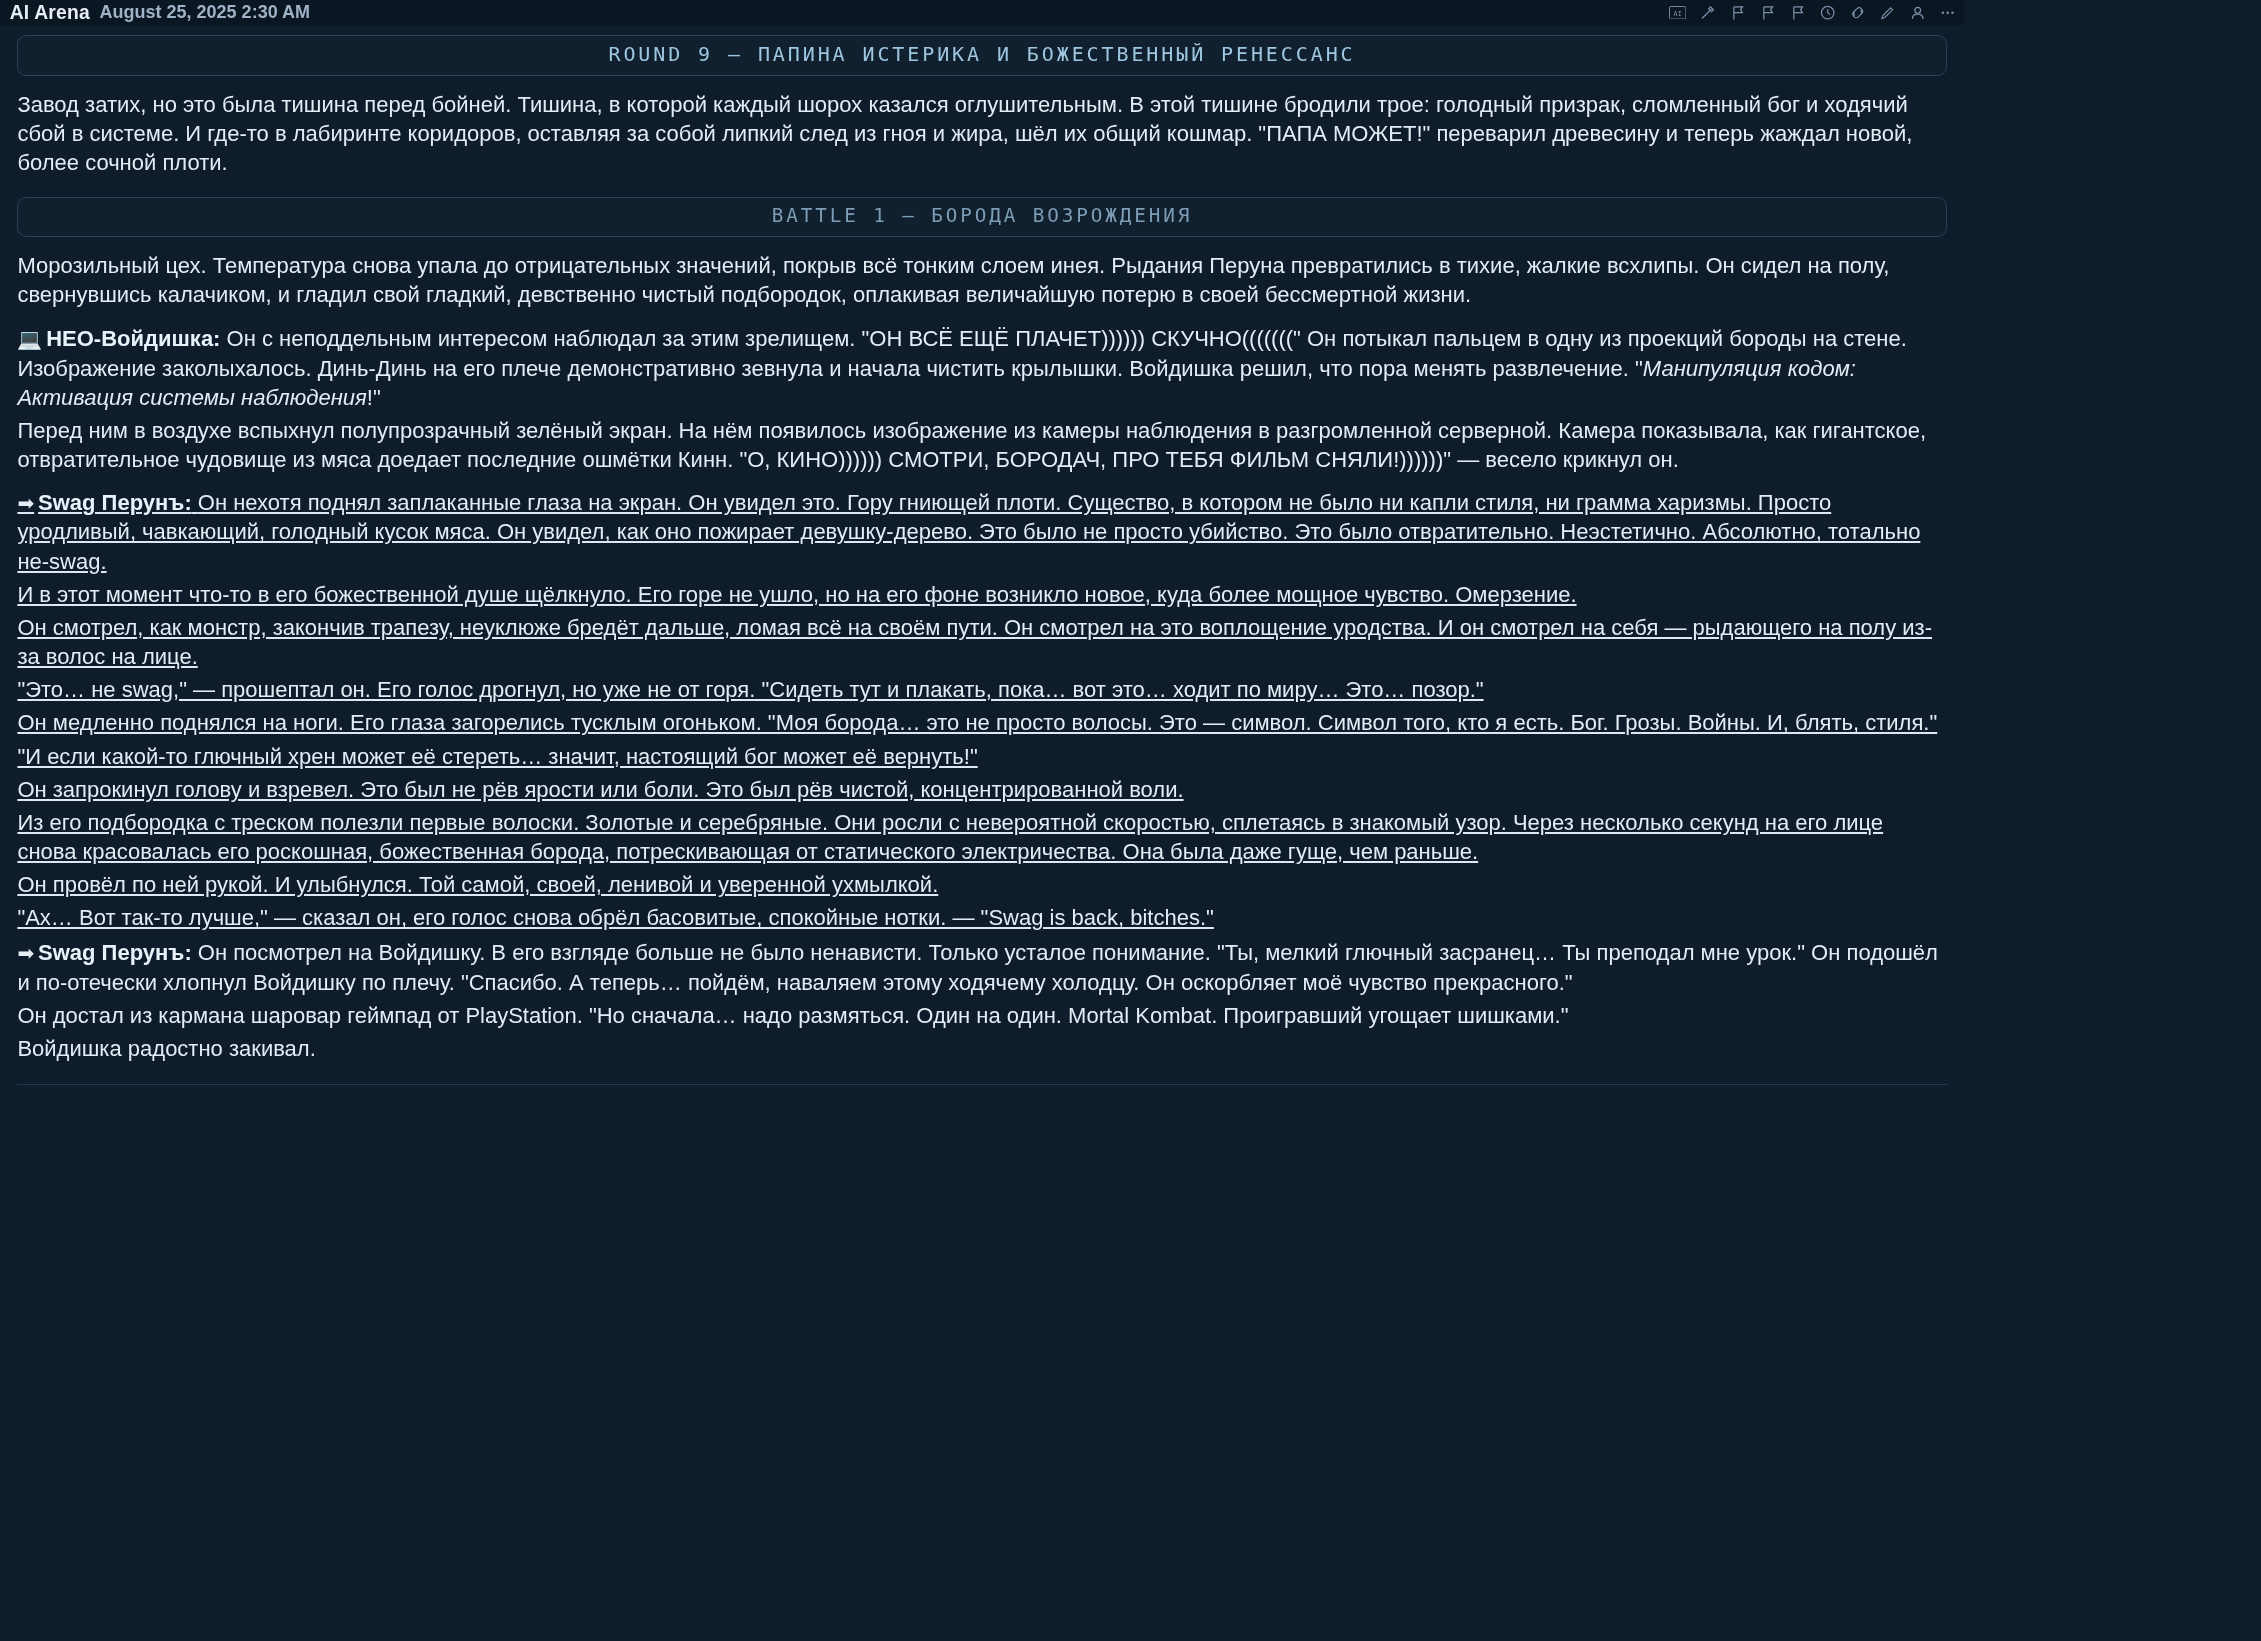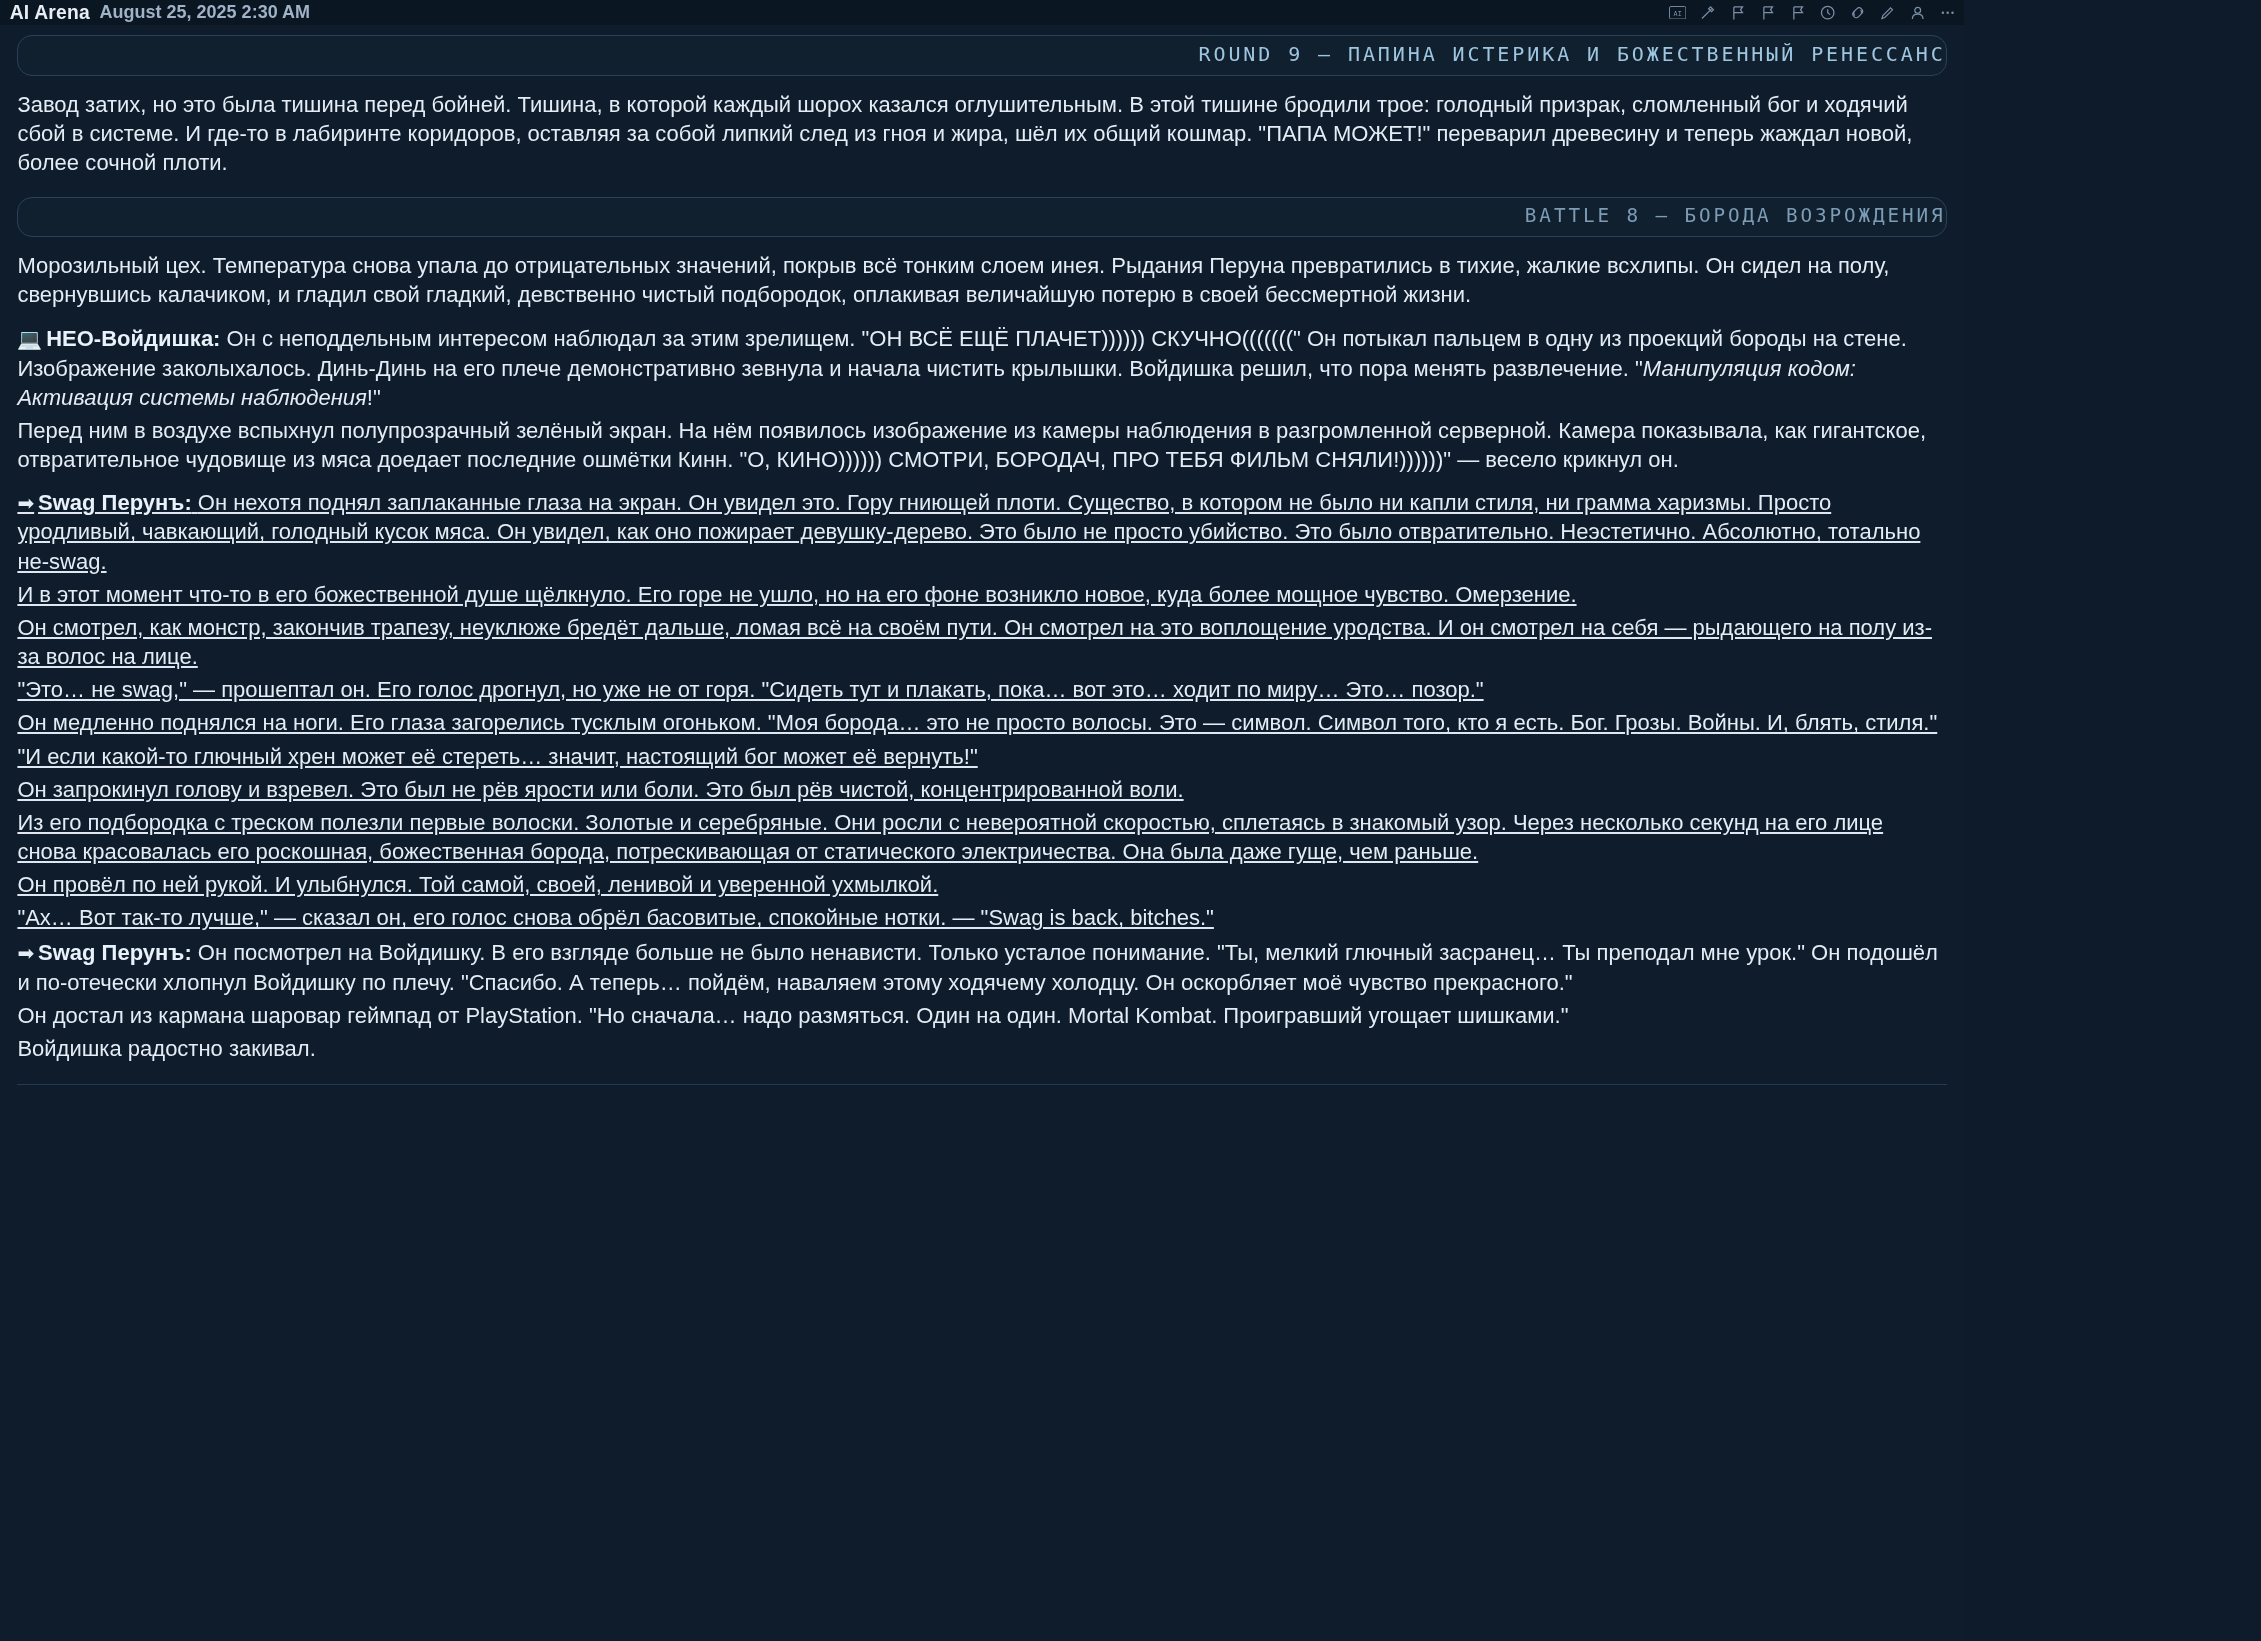--- a/index.html
+++ b/index.html
@@ -68,23 +68,23 @@
   .ticon svg { display:block; }
 
   
   .content {
     padding: 7.7px 17.4px 0 17.4px;
     box-sizing: border-box;
   }
 
   .banner {
     border: 1px solid #2a4259;
-    border-radius: 15px;
+    border-radius: 9px;
     background: #10202f;
-    text-align: right;
+    text-align: center;
     padding: 6.8px 0 8.7px 0;
     margin: 1.9px 0 13.5px 0;
     font-family: "DejaVu Sans Mono", monospace;
     font-size: 20px;
     letter-spacing: 2.9px;
     color: #9fc6e0;
   }
   .banner.secondary {
     color: #7d9cb5;
     font-size: 19.3px;
@@ -185,21 +185,21 @@
       </span>
     </div>
   </div>
 
   <div class="content">
 
     <div class="banner">ROUND 9 — ПАПИНА ИСТЕРИКА И БОЖЕСТВЕННЫЙ РЕНЕССАНС</div>
 
     <p class="para">Завод затих, но это была тишина перед бойней. Тишина, в которой каждый шорох казался оглушительным. В этой тишине бродили трое: голодный призрак, сломленный бог и ходячий сбой в системе. И где-то в лабиринте коридоров, оставляя за собой липкий след из гноя и жира, шёл их общий кошмар. "ПАПА МОЖЕТ!" переварил древесину и теперь жаждал новой, более сочной плоти.</p>
 
-    <div class="banner secondary">BATTLE 8 — БОРОДА ВОЗРОЖДЕНИЯ</div>
+    <div class="banner secondary">BATTLE 1 — БОРОДА ВОЗРОЖДЕНИЯ</div>
 
     <p class="para">Морозильный цех. Температура снова упала до отрицательных значений, покрыв всё тонким слоем инея. Рыдания Перуна превратились в тихие, жалкие всхлипы. Он сидел на полу, свернувшись калачиком, и гладил свой гладкий, девственно чистый подбородок, оплакивая величайшую потерю в своей бессмертной жизни.</p>
 
     <div class="msg-block">
       <p class="para tight">
         <span class="speaker-icon">💻</span><span class="speaker">НЕО-Войдишка:</span>
         <span>Он с неподдельным интересом наблюдал за этим зрелищем. "ОН ВСЁ ЕЩЁ ПЛАЧЕТ)))))) СКУЧНО(((((((" Он потыкал пальцем в одну из проекций бороды на стене. Изображение заколыхалось. Динь-Динь на его плече демонстративно зевнула и начала чистить крылышки. Войдишка решил, что пора менять развлечение. "</span><em class="it">Манипуляция кодом: Активация системы наблюдения</em><span>!"</span>
       </p>
       <p class="para tight">Перед ним в воздухе вспыхнул полупрозрачный зелёный экран. На нём появилось изображение из камеры наблюдения в разгромленной серверной. Камера показывала, как гигантское, отвратительное чудовище из мяса доедает последние ошмётки Кинн. "О, КИНО)))))) СМОТРИ, БОРОДАЧ, ПРО ТЕБЯ ФИЛЬМ СНЯЛИ!))))))" — весело крикнул он.</p>
     </div>

